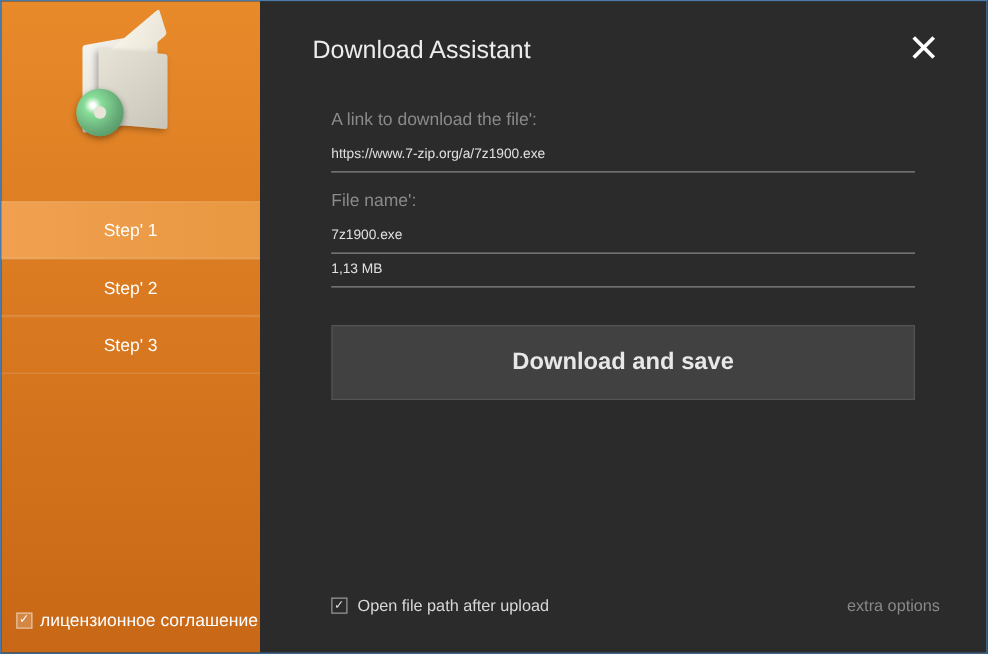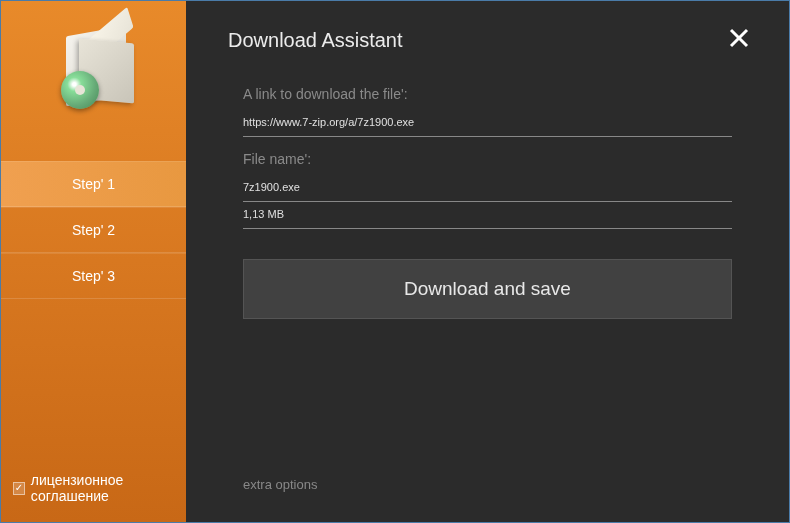--- a/index.html
+++ b/index.html
@@ -7,21 +7,21 @@
       width: 790px;
       height: 523px;
       background: #2b2b2b;
       font-family: 'Segoe UI', Tahoma, sans-serif;
       display: flex;
       border: 1px solid #4a7ba8;
       position: relative;
       overflow: hidden;
     }
     .sidebar {
-      width: 185px;
+      width: 207px;
       background: linear-gradient(180deg, #e88a2a 0%, #d87820 50%, #c86816 100%);
       display: flex;
       flex-direction: column;
       position: relative;
     }
     .installer-icon {
       width: 90px;
       height: 90px;
       margin: 25px 0 15px 50px;
       position: relative;
@@ -175,21 +175,21 @@
       font-family: inherit;
     }
     .download-btn {
       margin-top: 30px;
       width: 100%;
       height: 60px;
       background: rgba(130,130,130,0.25);
       border: 1px solid rgba(255,255,255,0.1);
       color: #e8e8e8;
       font-size: 19px;
-      font-weight: 400;
+      font-weight: 700;
       cursor: pointer;
       font-family: inherit;
     }
     .footer {
       display: flex;
       justify-content: space-between;
       align-items: center;
       padding: 18px 25px 18px 45px;
     }
     .footer-left {
@@ -289,15 +289,19 @@
 
     <div class="field-label">File name':</div>
     <input class="text-input" type="text" value="7z1900.exe" style="">
 
     <input class="text-input" type="text" value="1,13 MB" style="">
 
     <button class="download-btn">Download and save</button>
   </div>
 
   <div class="footer">
+    <div class="footer-left">
+      <div class="footer-checkbox checked"></div>
+      <span class="footer-label">Open file path after upload</span>
+    </div>
     <span class="extra-link">extra options</span>
   </div>
 </div>
 
 </body></html>

